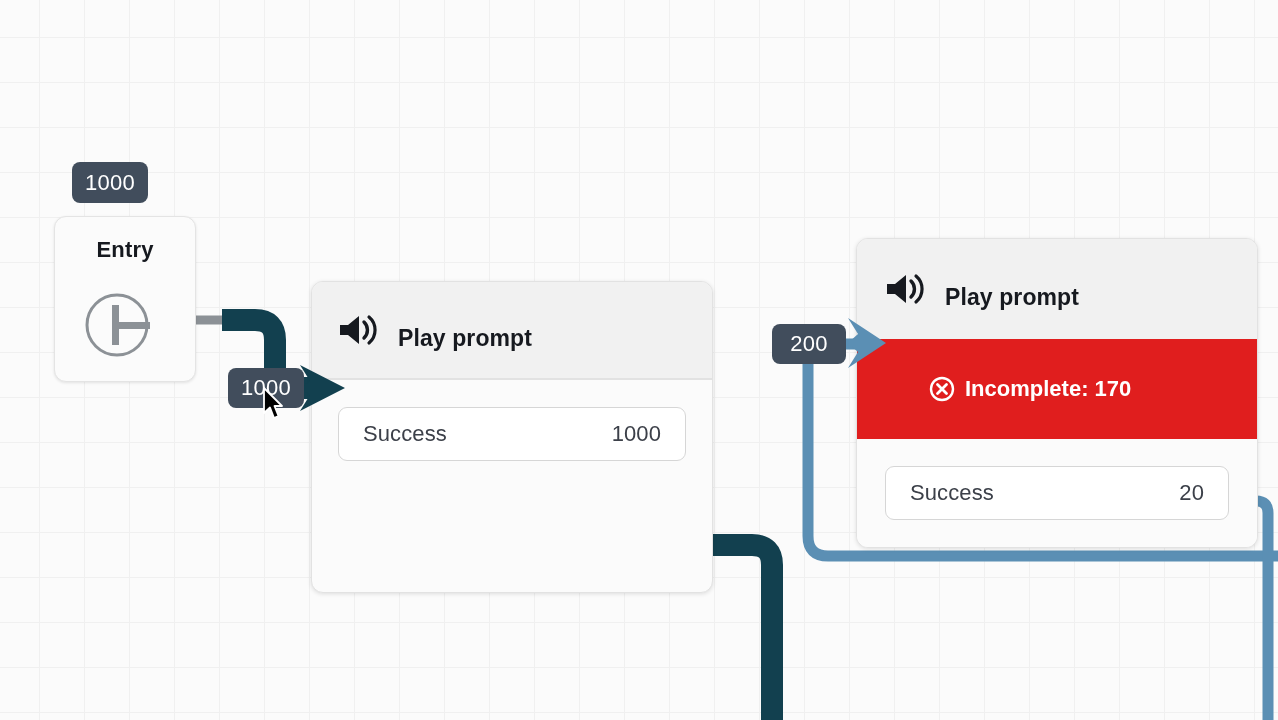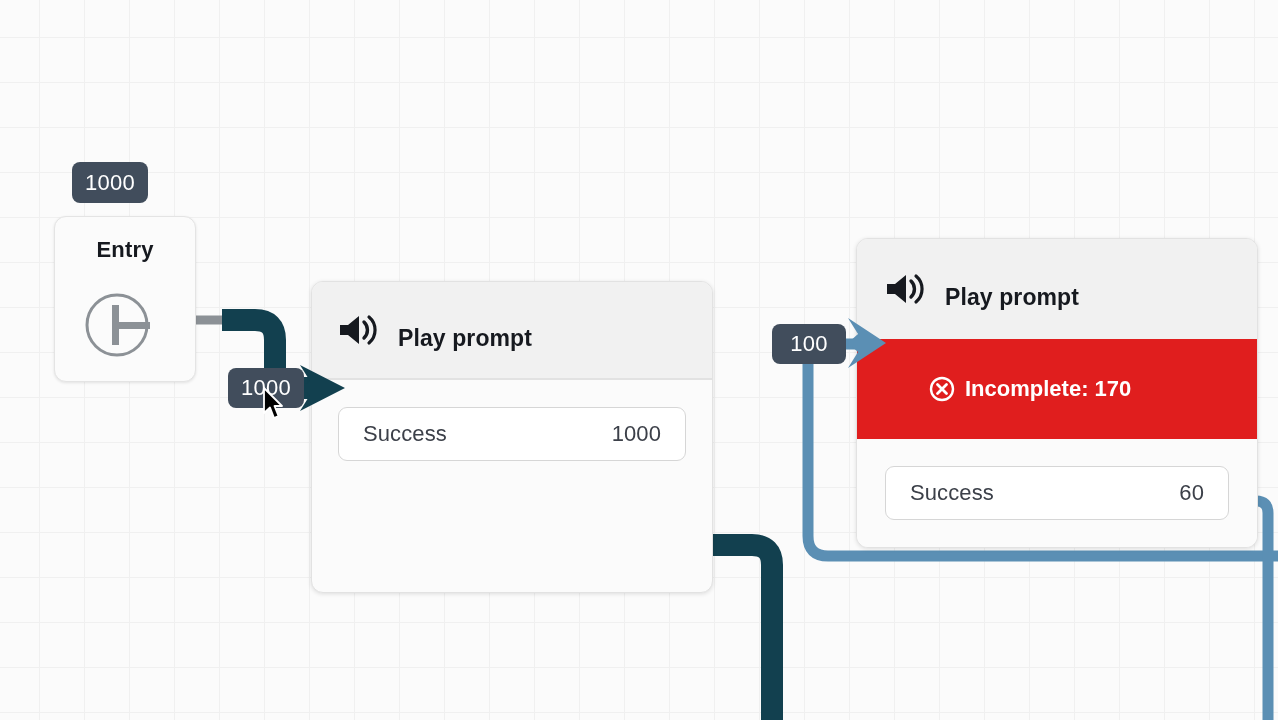--- a/index.html
+++ b/index.html
@@ -259,33 +259,33 @@
         <svg width="26" height="26" viewBox="0 0 26 26" xmlns="http://www.w3.org/2000/svg">
           <circle cx="13" cy="13" r="11" fill="none" stroke="#ffffff" stroke-width="2.4"></circle>
           <path d="M8.5 8.5 L17.5 17.5 M17.5 8.5 L8.5 17.5" stroke="#ffffff" stroke-width="2.8" stroke-linecap="round"></path>
         </svg>
         <span>Incomplete: 170</span>
       </span>
     </div>
     <div class="card-foot">
       <div class="port-pill">
         <span class="port-label">Success</span>
-        <span class="port-value">60</span>
+        <span class="port-value">20</span>
       </div>
     </div>
   </div>
 
   <svg class="edge-layer above" viewBox="0 0 1278 720" xmlns="http://www.w3.org/2000/svg">
 
     <path d="M 300 365 L 345 388 L 300 411 L 310 395 L 300 388 L 310 381 Z" fill="#12404f"></path>
 
     <path d="M 848 318 L 886 343 L 848 368 L 858 352 L 848 343 L 858 334 Z" fill="#5b8fb4"></path>
   </svg>
 
   <div class="badge" id="badge-entry">1000</div>
   <div class="badge" id="badge-edge-1">1000</div>
-  <div class="badge" id="badge-edge-2">100</div>
+  <div class="badge" id="badge-edge-2">200</div>
 
   <svg id="cursor" viewBox="0 0 24 34" xmlns="http://www.w3.org/2000/svg">
     <path d="M2 1 L2 26 L8 20.5 L12 31 L16.5 29 L12.5 19 L20 19 Z" fill="#000000" stroke="#ffffff" stroke-width="1.8" stroke-linejoin="round"></path>
   </svg>
 
 </div>
 
 </body></html>

